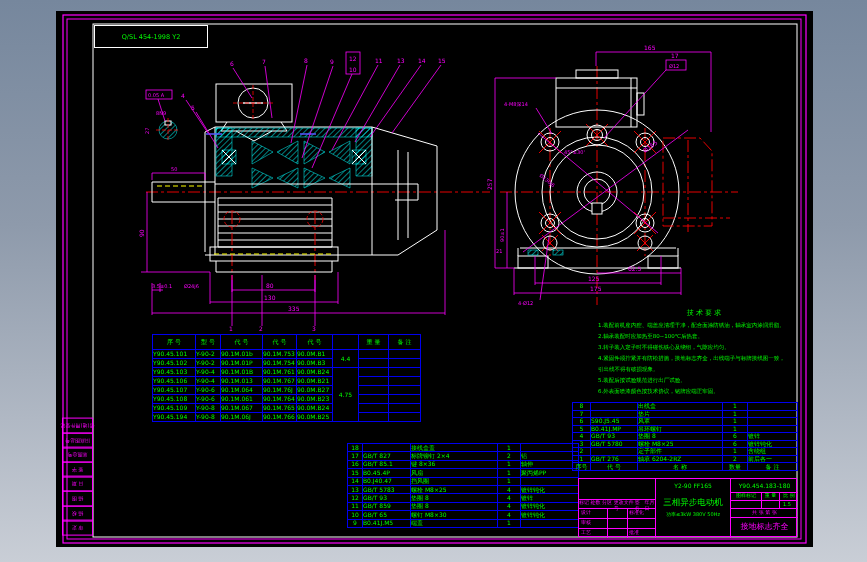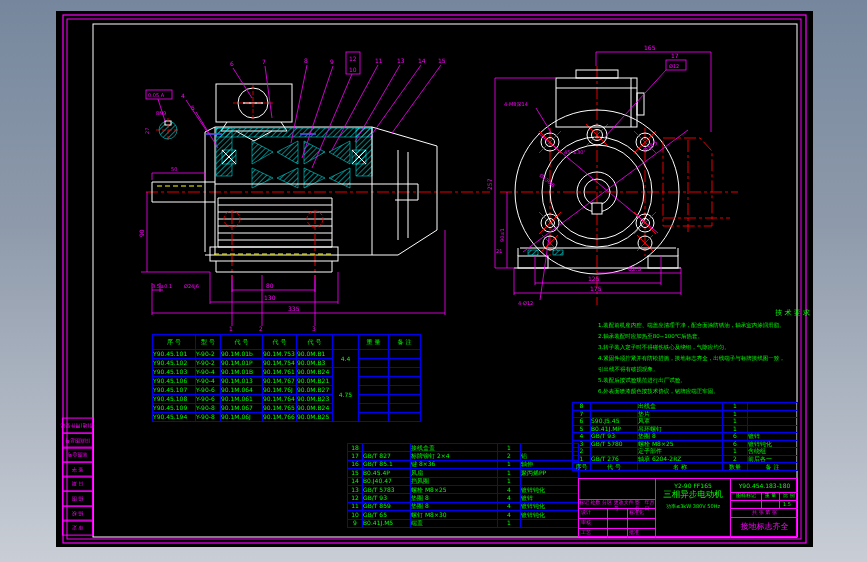--- a/index.html
+++ b/index.html
@@ -234,20 +234,24 @@
         <path d="M540,300 L549,237" class="m"></path>
         <text x="564" y="154" class="tm5">45°±30'</text>
         <path d="M523,252 L688,130" class="m"></path>
         <text x="645" y="153" transform="rotate(-36.5 645 153)" class="tm">Ø165</text>
         <path d="M538,133 L658,233" class="m"></path>
         <text x="539" y="176" transform="rotate(40 539 176)" class="tm5">Ø130j6</text>
       </g>
     </g>
   </svg>
 
+  <div style="position:absolute;left:94px;top:25px;width:112px;height:21px;border:1px solid #fff;
+              display:flex;align-items:center;justify-content:center;">
+    <span class="greentxt" style="font-size:6.5px;">Q/SL 454-1998 Y2</span>
+  </div>
 
   <div style="position:absolute;left:62px;top:419px;width:31px;height:118px;">
 
       <div style="height:13.6px;border:1px solid #f0f;margin-top:-1px;display:flex;align-items:center;justify-content:center;transform:rotate(180deg);">
         <span class="magtxt" style="font-size:5px;white-space:nowrap;">借(通)用件登记</span>
       </div>
 
       <div style="height:13.6px;border:1px solid #f0f;margin-top:-1px;display:flex;align-items:center;justify-content:center;transform:rotate(180deg);">
         <span class="magtxt" style="font-size:5px;white-space:nowrap;">旧底图总号</span>
       </div>
@@ -271,21 +275,21 @@
       <div style="height:13.6px;border:1px solid #f0f;margin-top:-1px;display:flex;align-items:center;justify-content:center;transform:rotate(180deg);">
         <span class="magtxt" style="font-size:5px;white-space:nowrap;">描 校</span>
       </div>
 
       <div style="height:13.6px;border:1px solid #f0f;margin-top:-1px;display:flex;align-items:center;justify-content:center;transform:rotate(180deg);">
         <span class="magtxt" style="font-size:5px;white-space:nowrap;">审 定</span>
       </div>
     </div>
 
   <div style="position:absolute;left:598px;top:308px;width:212px;">
-    <div class="greentxt" style="font-size:7px;text-align:right;margin-bottom:2px;">技 术 要 求</div>
+    <div class="greentxt" style="font-size:7px;text-align:center;margin-bottom:2px;">技 术 要 求</div>
     <div>
 
         <div class="greentxt notesline">1.装配前机座内腔、端盖应清理干净，配合面涂防锈油，轴承室内涂润滑脂。</div>
 
         <div class="greentxt notesline">2.轴承装配时应加热至80~100℃后热套。</div>
 
         <div class="greentxt notesline">3.转子装入定子时不得碰伤铁心及绕组，气隙应均匀。</div>
 
         <div class="greentxt notesline">4.紧固件须拧紧并有防松措施，接地标志齐全，出线端子与标牌接线图一致，</div>
 
@@ -592,21 +596,21 @@
       <div style="position:absolute;left:48px;top:29px;height:30px;border-left:1px solid #f0f;"></div>
       <span class="magtxt tiny" style="position:absolute;left:2px;top:31px;">设计</span>
       <span class="magtxt tiny" style="position:absolute;left:2px;top:41px;">审核</span>
       <span class="magtxt tiny" style="position:absolute;left:2px;top:51px;">工艺</span>
       <span class="magtxt tiny" style="position:absolute;left:50px;top:31px;">标准化</span>
       <span class="magtxt tiny" style="position:absolute;left:50px;top:51px;">批准</span>
     </div>
 
     <div class="tb-cell" style="left:77px;top:0;width:75px;height:59px;border:none;border-right:1px solid #f0f;text-align:center;">
       <div class="greentxt" style="font-size:6px;margin-top:3px;">Y2-90 FF165</div>
-      <div class="greentxt" style="font-size:8.5px;margin-top:0;white-space:nowrap;">三相异步电动机</div>
+      <div class="greentxt" style="font-size:8.5px;margin-top:8px;white-space:nowrap;">三相异步电动机</div>
       <div class="greentxt" style="font-size:5px;margin-top:2px;">功率≤3kW 380V 50Hz</div>
     </div>
 
     <div class="tb-cell" style="left:152px;top:0;width:67px;height:59px;border:none;">
       <div class="greentxt" style="font-size:6px;text-align:center;margin-top:3px;">Y90.454.183-180</div>
       <div style="position:absolute;left:0;top:13px;width:67px;border-top:1px solid #f0f;"></div>
       <div style="display:flex;position:absolute;left:0;top:14px;width:67px;text-align:center;">
         <span class="greentxt tiny" style="width:30px;border-right:1px solid #f0f;">图样标记</span>
         <span class="greentxt tiny" style="width:17px;border-right:1px solid #f0f;">重 量</span>
         <span class="greentxt tiny" style="width:18px;">比 例</span>

